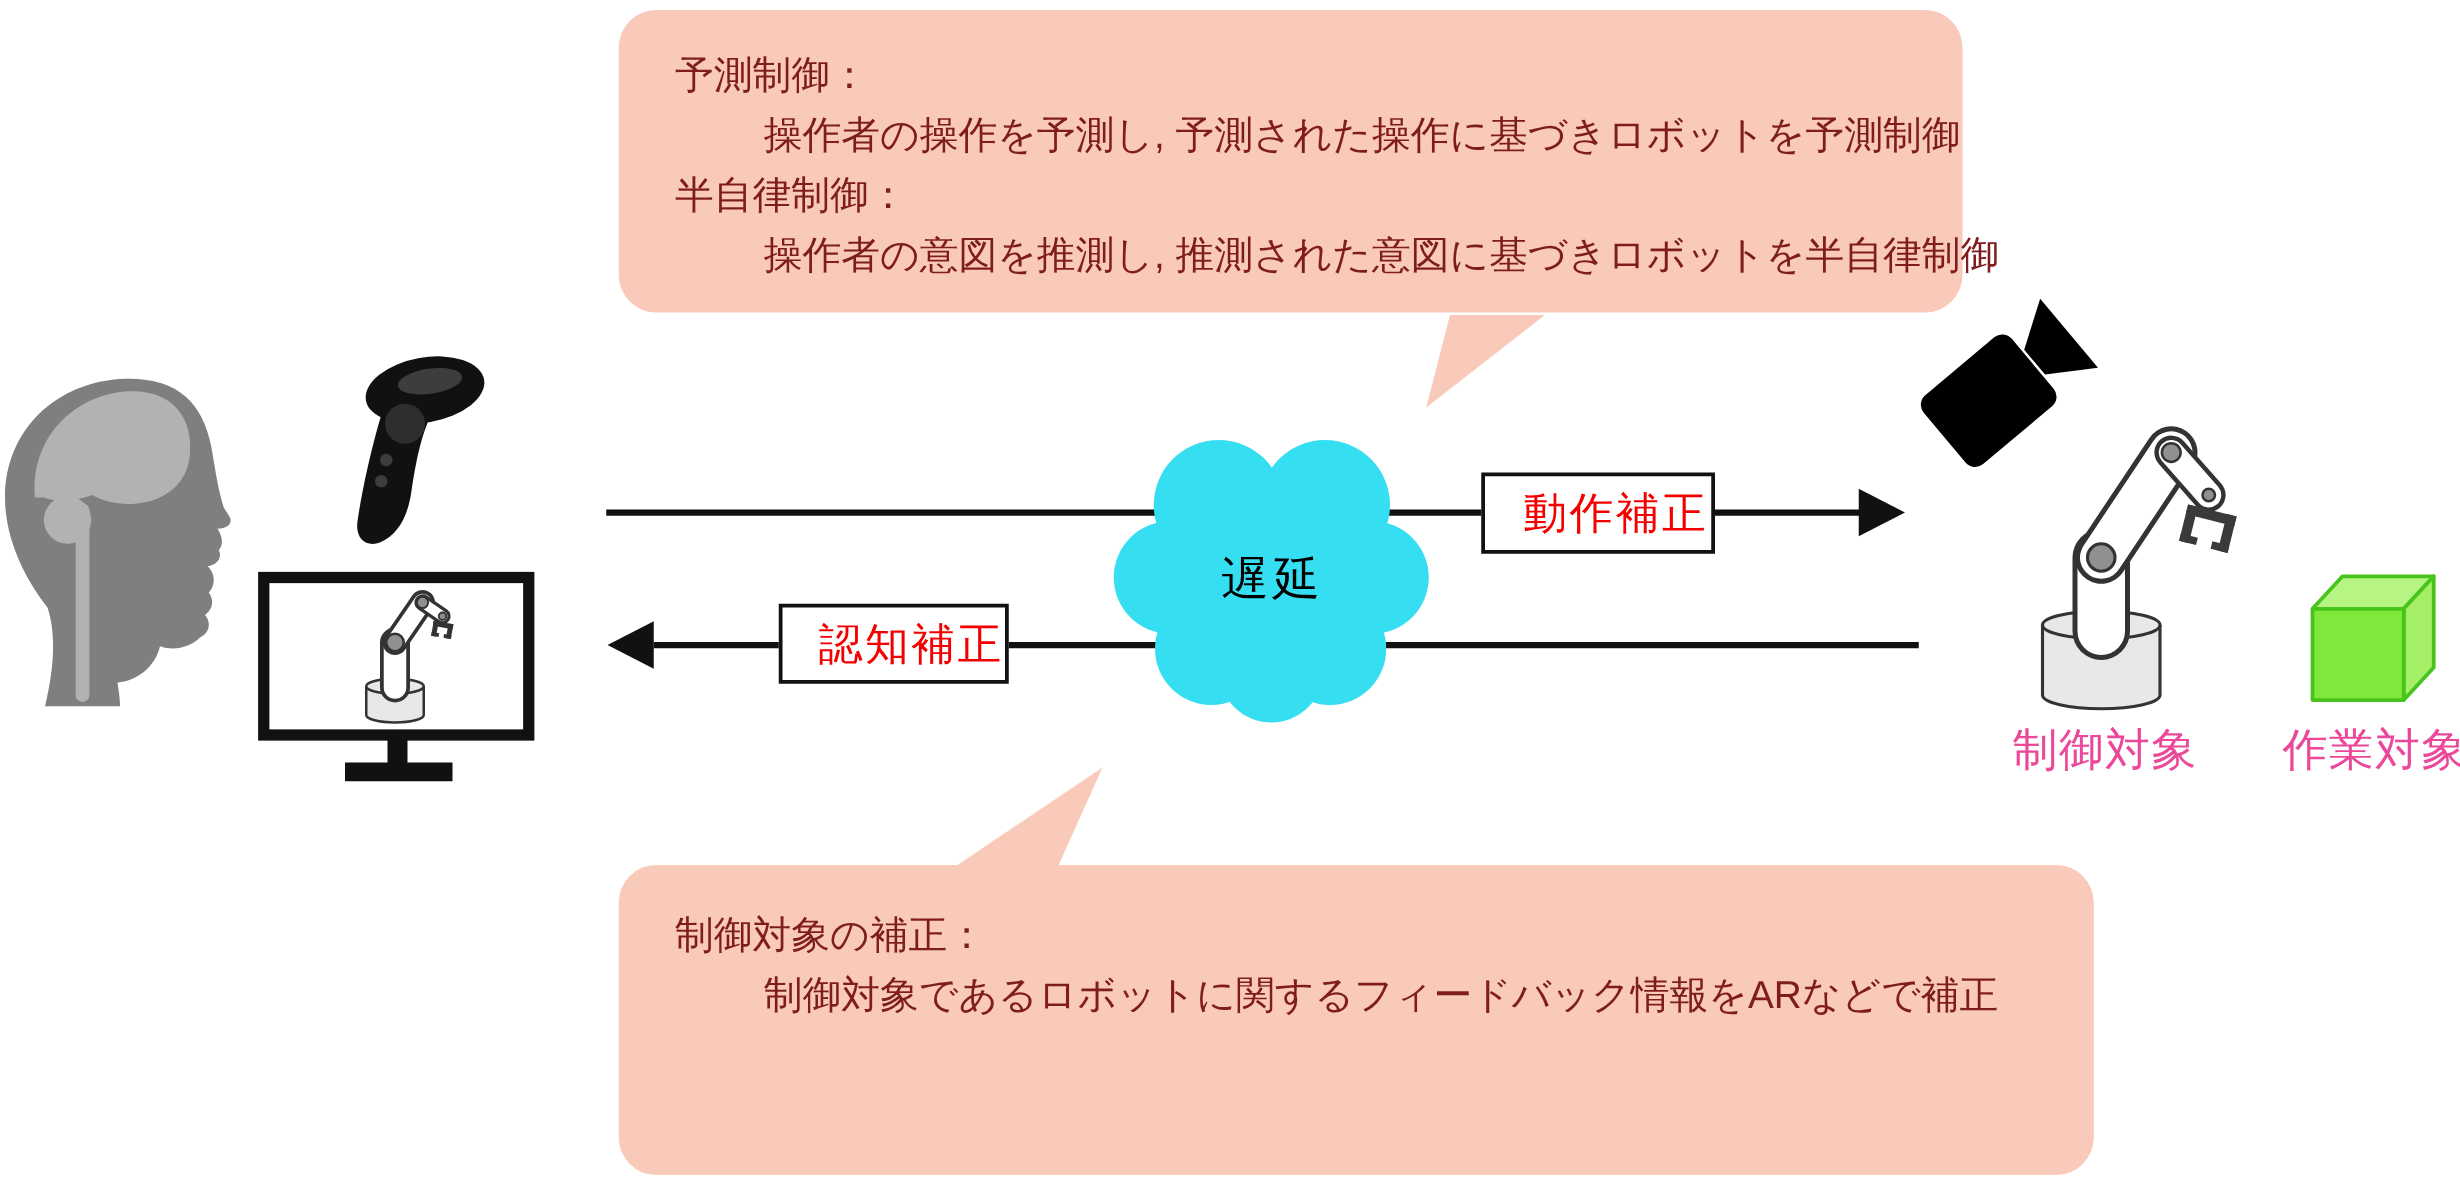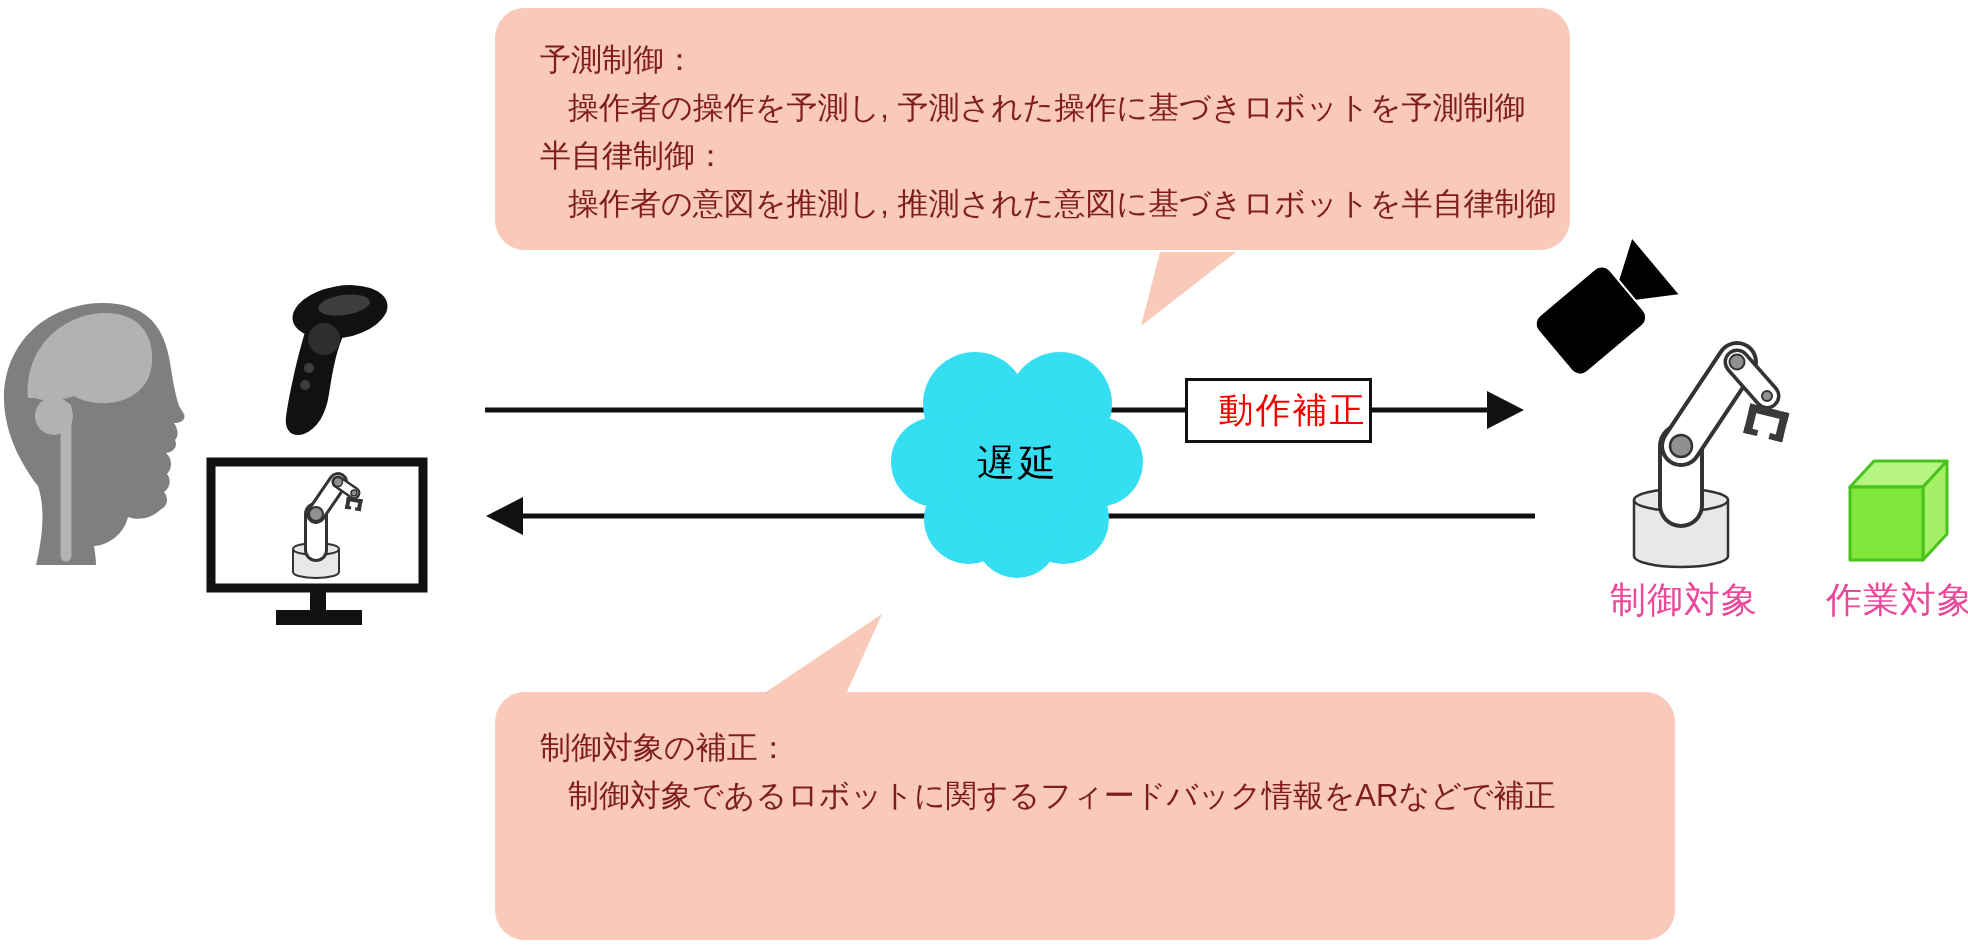--- a/index.html
+++ b/index.html
@@ -11,21 +11,21 @@
   .callout{
     position:absolute;background:#f9c9b9;border-radius:30px;box-sizing:border-box;
     padding-top:28px;
   }
   .callout.top{left:495px;top:8px;width:1075px;height:242px;}
   .callout.bottom{left:495px;top:692px;width:1180px;height:248px;padding-top:32px;}
   .callout .line{
     font-size:31px;line-height:48px;font-weight:500;color:#7f1d1d;
     padding-left:45px;white-space:nowrap;
   }
-  .callout .line.indent{padding-left:73px;}
+  .callout .line.indent{padding-left:116px;}
   .redbox{
     position:absolute;background:#ffffff;border:3px solid #111111;box-sizing:border-box;
     display:flex;align-items:center;justify-content:center;
     color:#f40000;font-size:35px;font-weight:500;letter-spacing:2px;white-space:nowrap;padding-left:28px;
   }
   .redbox.motion{left:1185px;top:378px;width:187px;height:65px;}
   .redbox.cognition{left:623px;top:483px;width:184px;height:64px;}
   .cloud-label{
     position:absolute;left:946px;top:438px;width:144px;text-align:center;
     color:#000000;font-size:38px;font-weight:500;letter-spacing:3px;
@@ -158,18 +158,21 @@
   </div>
 
   <div class="callout bottom">
     <div class="line">制御対象の補正：</div>
     <div class="line indent">制御対象であるロボットに関するフィードバック情報をARなどで補正</div>
   </div>
 
   <div class="redbox motion">
     <span>動作補正</span>
   </div>
+  <div class="redbox cognition">
+    <span>認知補正</span>
+  </div>
 
   <div class="cloud-label">遅延</div>
 
   <div class="obj-label robot">制御対象</div>
   <div class="obj-label cube">作業対象</div>
 </div>
 
 </body></html>

